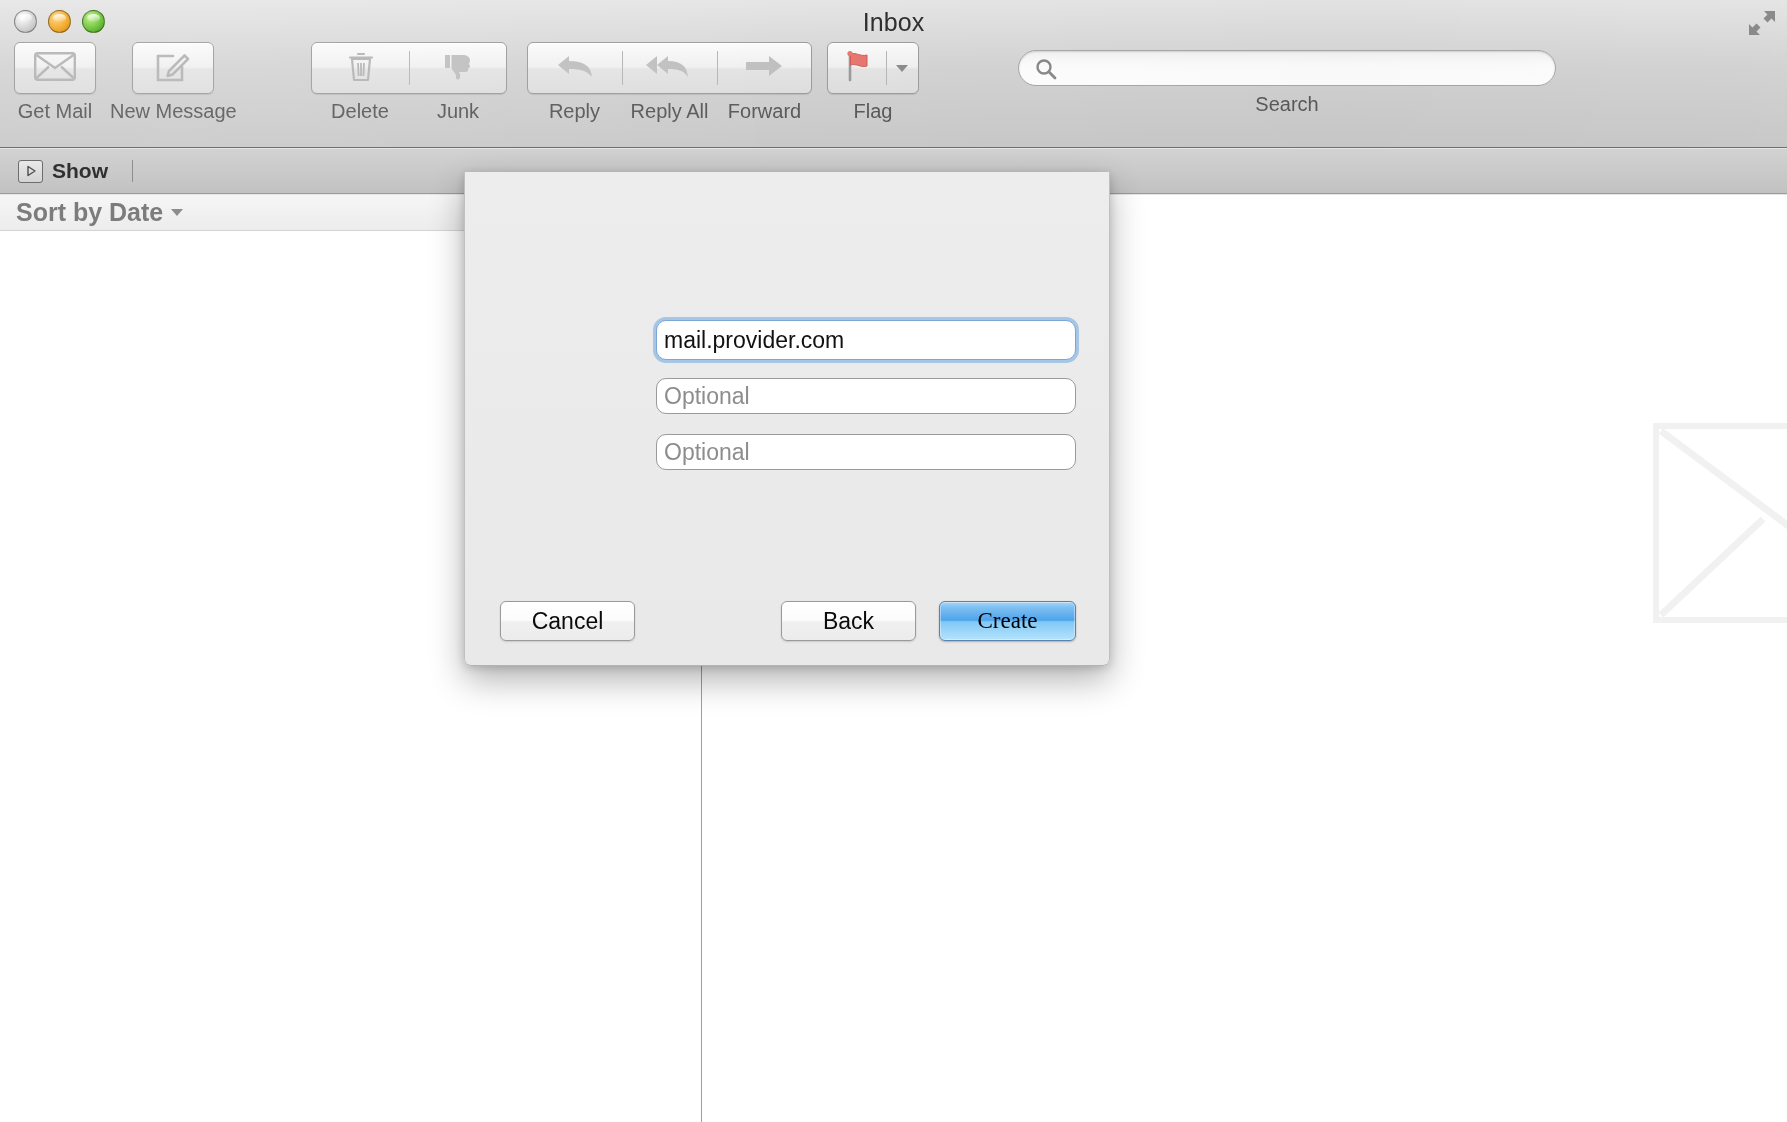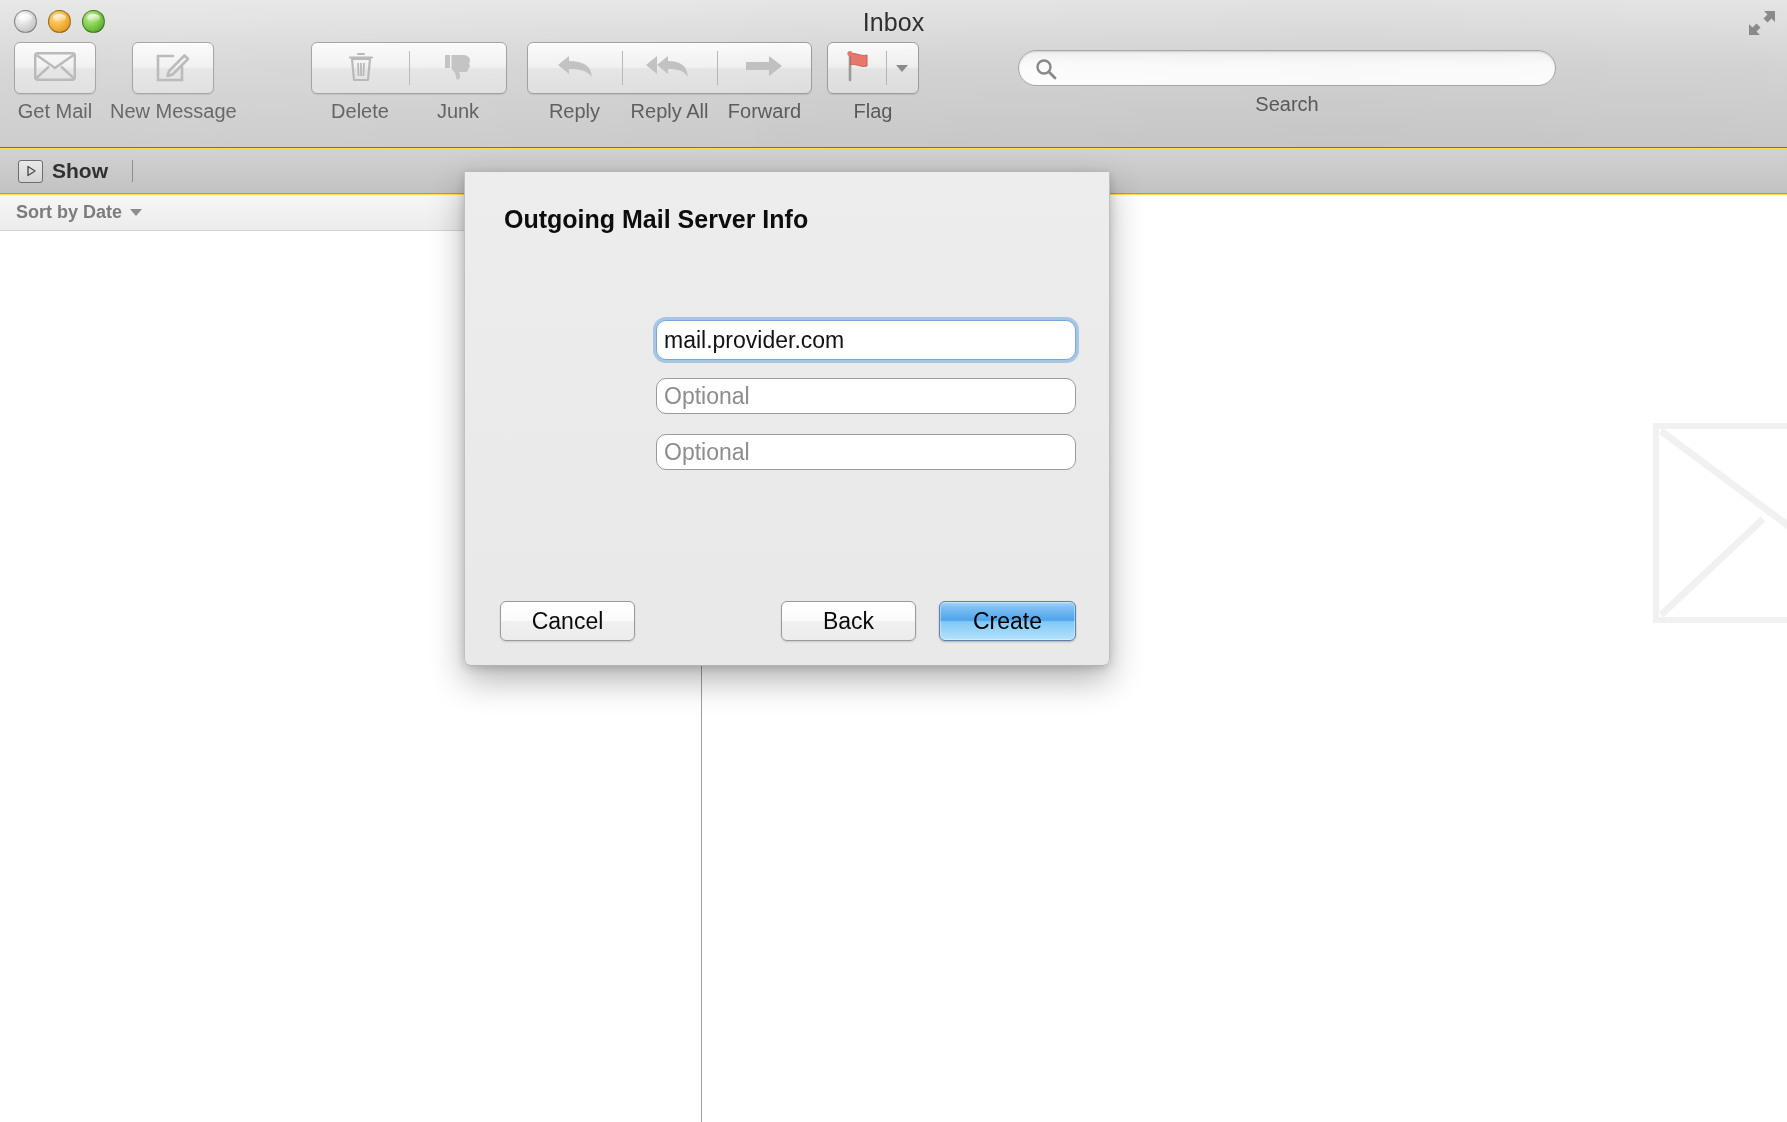--- a/index.html
+++ b/index.html
@@ -10,21 +10,21 @@
     overflow: hidden;
     font-family: "Liberation Sans", sans-serif;
     background: #ffffff;
   }
 
   #app {
     position: relative;
     width: 1787px;
     height: 1122px;
     overflow: hidden;
-    background: #fde047;
+    background: #e5e5e5;
     padding-left: 12px;
   }
 
   
   .titlebar {
     position: absolute;
     left: 0; top: 0;
     width: 1787px;
     height: 148px;
     background: linear-gradient(to bottom, #e6e6e6 0%, #d4d4d4 45%, #c9c9c9 100%);
@@ -224,21 +224,21 @@
   }
   .sortbar {
     height: 36px;
     background: linear-gradient(to bottom, #f6f6f6, #ececec);
     border-bottom: 1px solid #d4d4d4;
     display: flex;
     align-items: center;
     padding-left: 16px;
   }
   .sort-text {
-    font-size: 18px;
+    font-size: 25px;
     font-weight: bold;
     color: #7c7c7c;
   }
   .sort-caret {
     margin-left: 8px;
     width: 0; height: 0;
     border-left: 6px solid transparent;
     border-right: 6px solid transparent;
     border-top: 7px solid #8d8d8d;
   }
@@ -344,20 +344,21 @@
     border: 1px solid #9a9a9a;
     background: linear-gradient(to bottom, #ffffff 0%, #fbfbfb 48%, #f0f0f0 52%, #ececec 100%);
     box-shadow: 0 1px 2px rgba(0,0,0,.14);
     cursor: default;
   }
   .btn.default {
     border: 1px solid #5b81ad;
     color: #000000;
     background: linear-gradient(to bottom, #a9d6f7 0%, #7fc0f2 14%, #4ea4ec 48%, #81c8f6 52%, #b6e3fc 100%);
     box-shadow: 0 1px 2px rgba(0,0,0,.25), 0 0 0 1px rgba(255,255,255,.4) inset;
+    font-family: Liberation Serif, serif;
   }
 </style>
 </head>
 <body>
 
 <div id="app">
 
   <div class="titlebar">
 
     <div class="traffic">
@@ -525,21 +526,20 @@
           <rect x="3" y="3" width="284" height="194" fill="none" stroke="#f1f1f1" stroke-width="6"></rect>
           <path d="M8 8 L145 110 L282 8" fill="none" stroke="#f1f1f1" stroke-width="7"></path>
           <path d="M8 192 L110 96 M282 192 L180 96" fill="none" stroke="#f1f1f1" stroke-width="7"></path>
         </svg>
       </div>
     </div>
   </div>
 
   <div class="sheet">
 
-    <div class="sheet-title">Outgoing Mail Server Info</div>
 
     <div class="form">
 
       <div class="form-row">
         <span class="form-label">SMTP Server:</span>
         <input class="form-input focused" type="text" value="mail.provider.com" style="">
       </div>
 
       <div class="form-row">
         <span class="form-label">User Name:</span>

